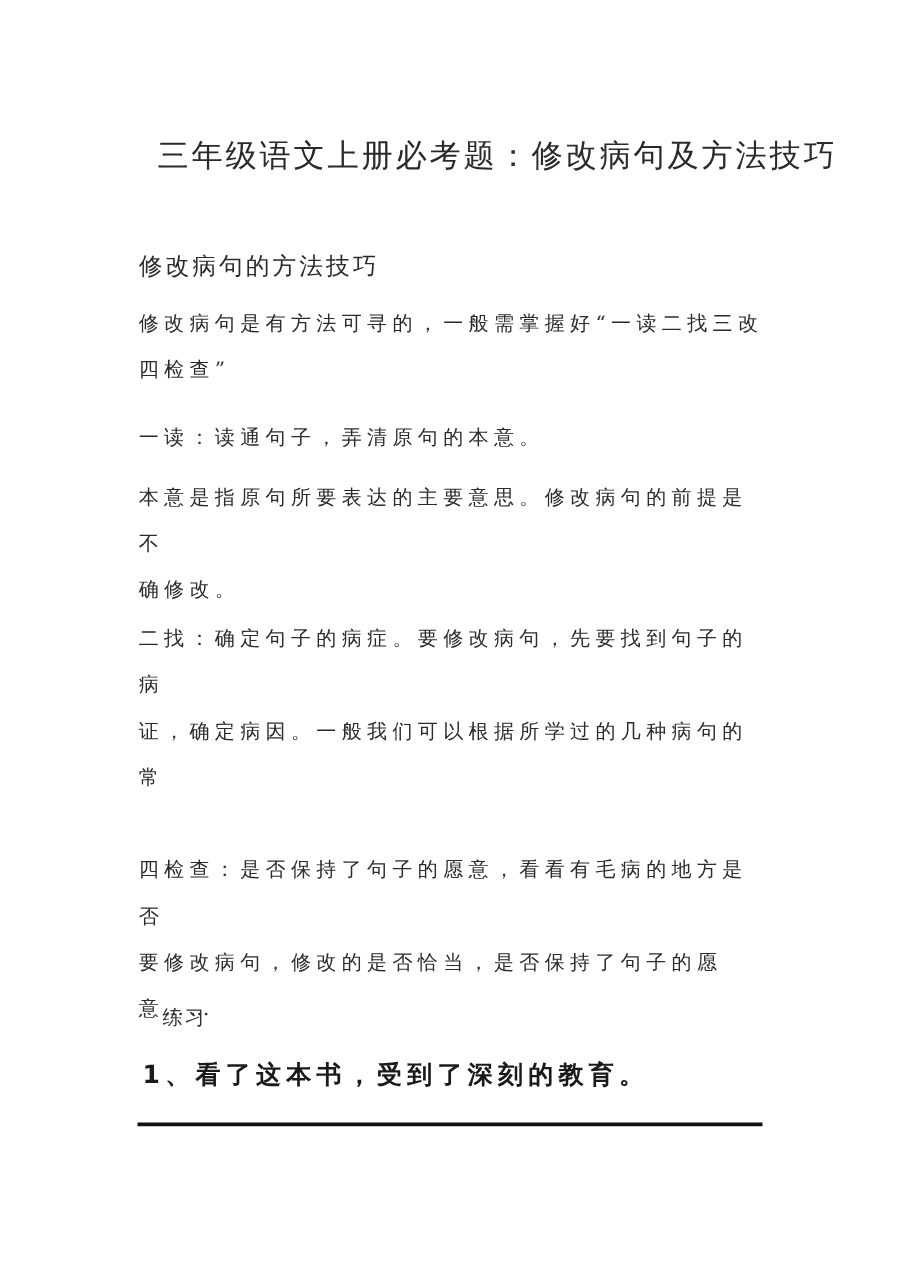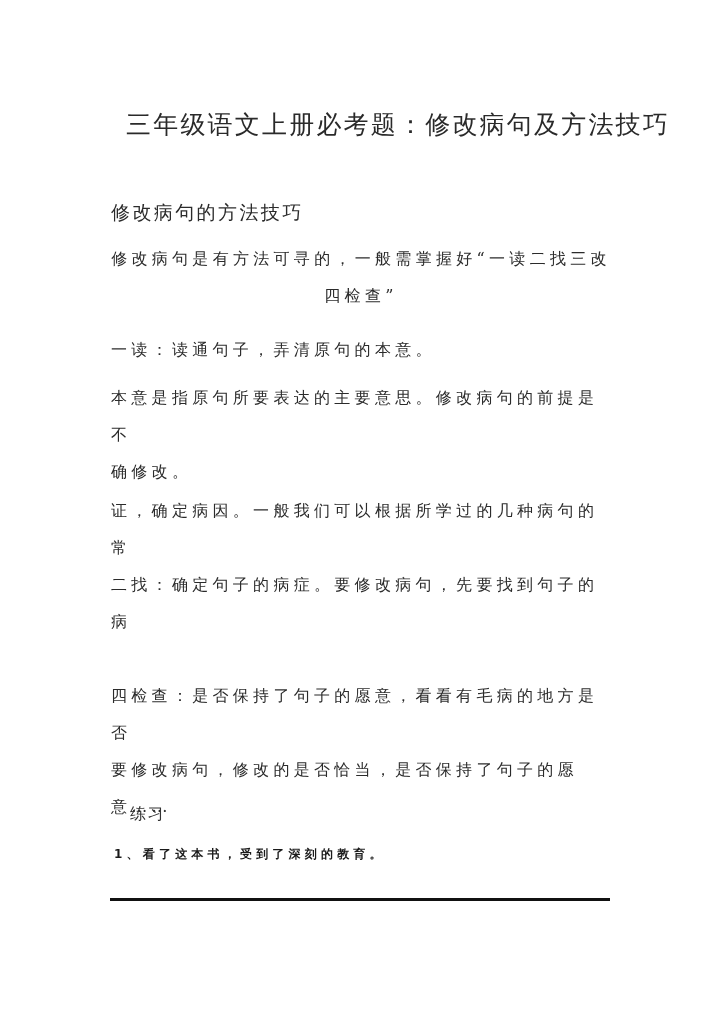--- a/index.html
+++ b/index.html
@@ -59,21 +59,21 @@
       font-size: 16px;
       letter-spacing: 1.5px;
       color: #333333;
       margin: 0;
     }
     .exercise {
       position: absolute;
       left: 114px;
       top: 846px;
       font-family: "DejaVu Sans", "Liberation Sans", sans-serif;
-      font-size: 12px;
+      font-size: 20px;
       font-weight: bold;
       letter-spacing: 4.2px;
       color: #1a1a1a;
       margin: 0;
     }
     .answer-line {
       position: absolute;
       left: 110px;
       top: 898px;
       width: 500px;
@@ -83,37 +83,37 @@
   </style>
 </head>
 <body>
 
 <div class="page">
 
   <h1 class="title">三年级语文上册必考题：修改病句及方法技巧</h1>
 
   <h2 class="section-heading">修改病句的方法技巧</h2>
 
-  <div class="para" style="top: 240px; text-align: center;">
+  <div class="para" style="top: 240px;">
     <div>修改病句是有方法可寻的，一般需掌握好“一读二找三改</div>
     <div>四检查”</div>
   </div>
 
   <div class="para" style="top: 331px;">
     <div>一读：读通句子，弄清原句的本意。</div>
   </div>
 
   <div class="para" style="top: 379px;">
     <div>本意是指原句所要表达的主要意思。修改病句的前提是不</div>
     <div>确修改。</div>
   </div>
 
   <div class="para" style="top: 492px;">
+    <div>二找：确定句子的病症。要修改病句，先要找到句子的病</div>
     <div>证，确定病因。一般我们可以根据所学过的几种病句的常</div>
-    <div>二找：确定句子的病症。要修改病句，先要找到句子的病</div>
   </div>
 
 
   <div class="para" style="top: 677px;">
     <div>四检查：是否保持了句子的愿意，看看有毛病的地方是否</div>
     <div>要修改病句，修改的是否恰当，是否保持了句子的愿意……</div>
   </div>
 
   <div class="practice-label">练习</div>
 

